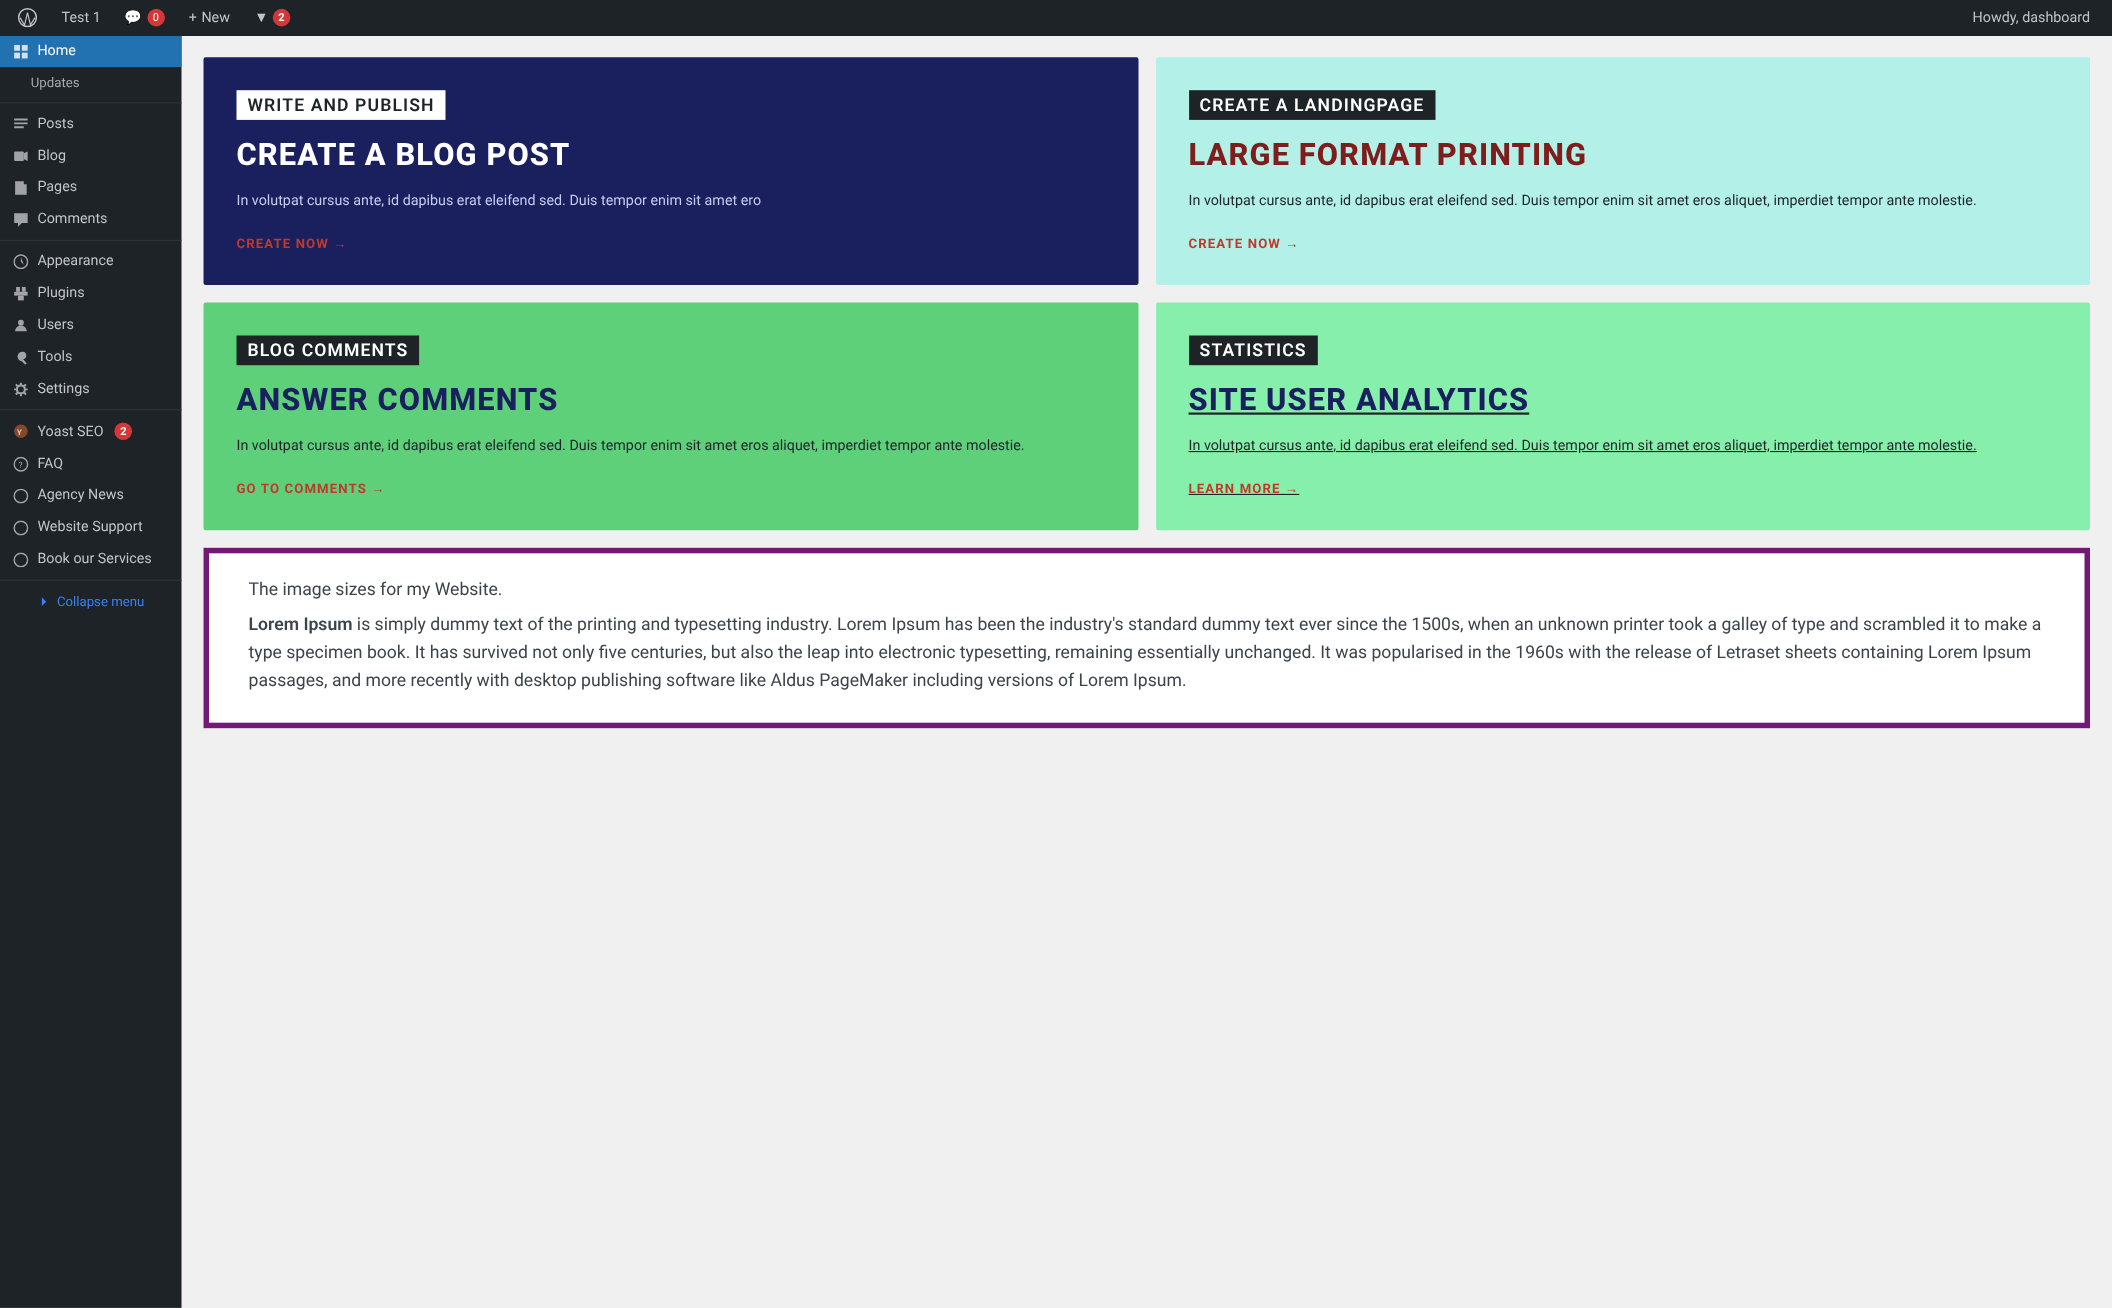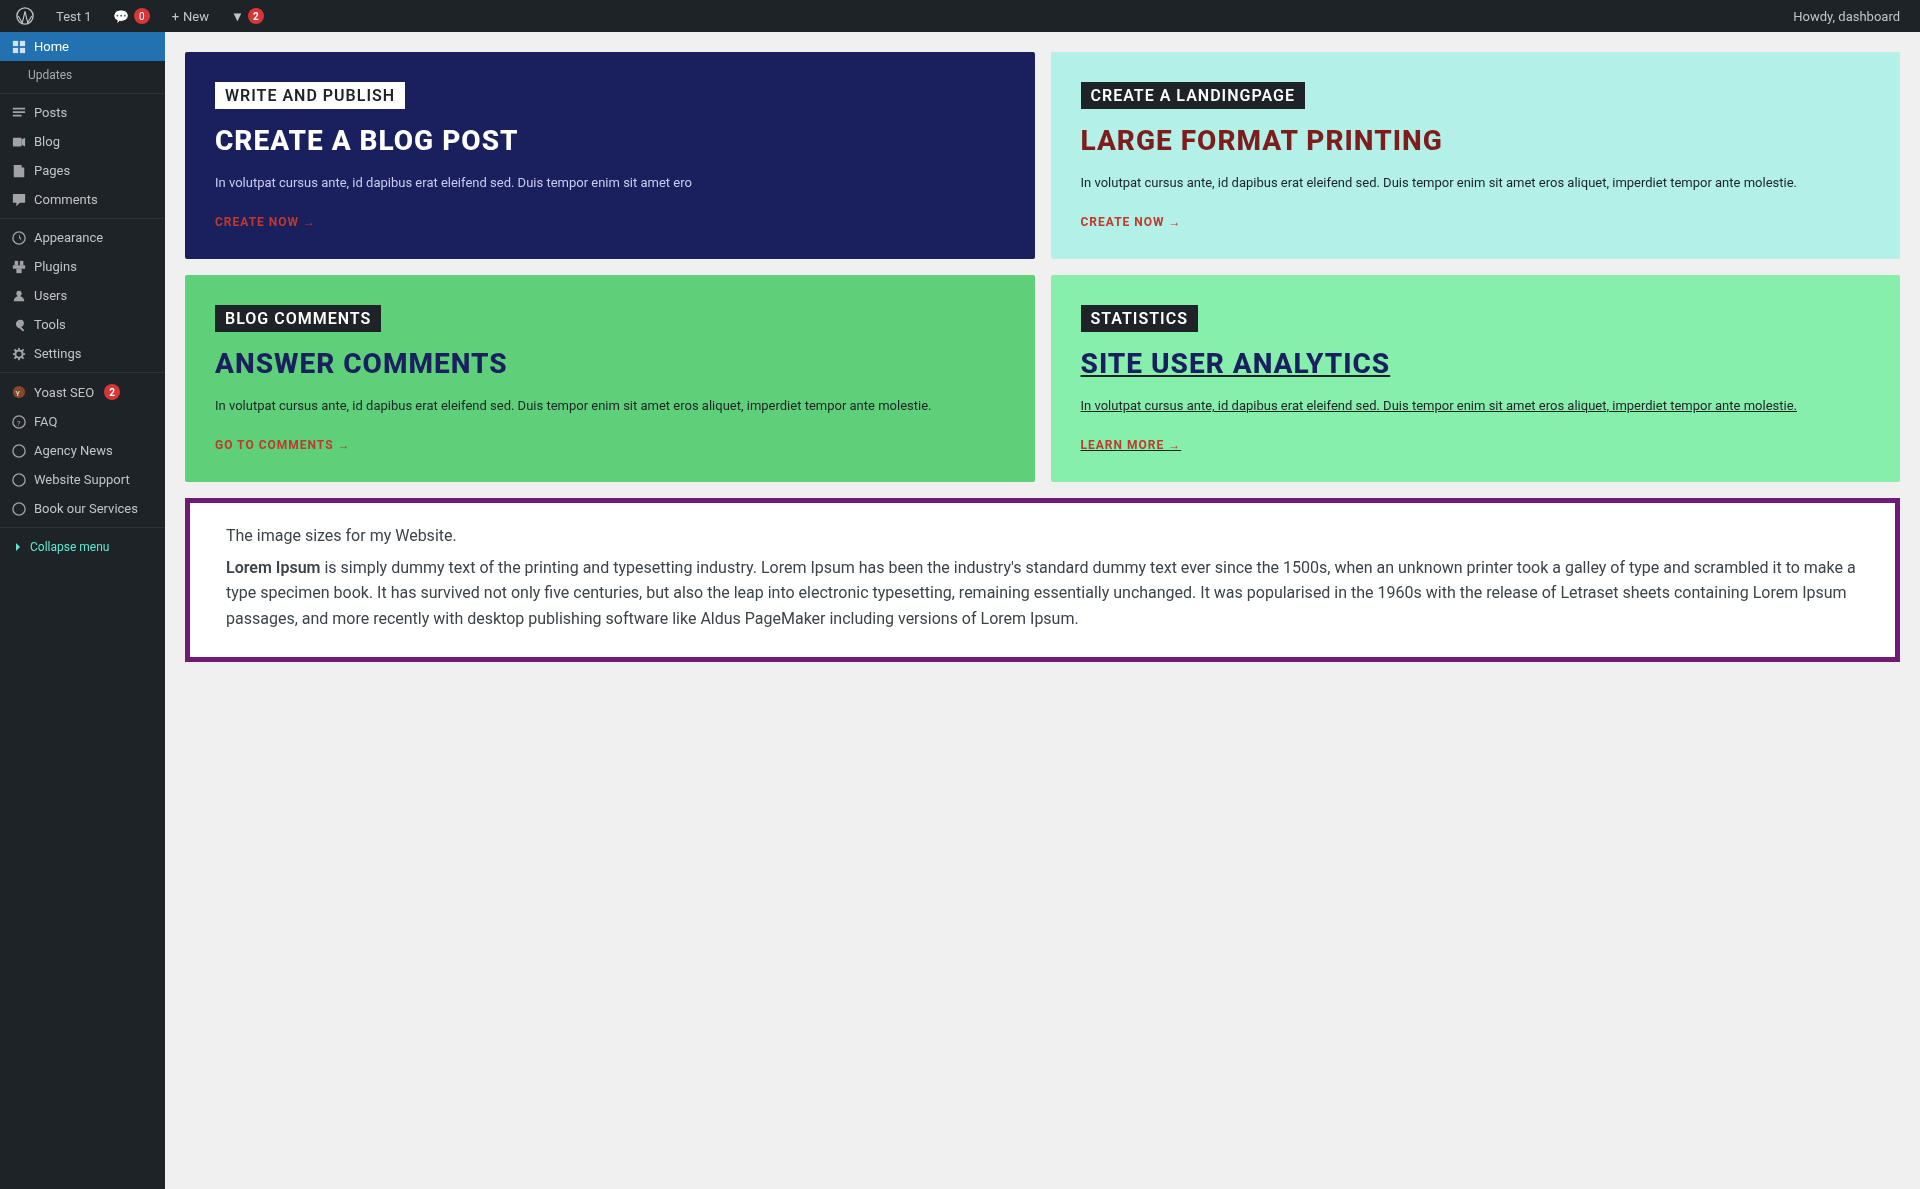--- a/index.html
+++ b/index.html
@@ -40,21 +40,21 @@
       padding: 7px 12px;
       color: #c3c4c7;
       cursor: pointer;
       font-size: 13px;
       white-space: nowrap;
     }
     .menu-item.active { background: #2271b1; color: #fff; }
     .menu-item .menu-icon { width: 14px; height: 14px; opacity: 0.8; flex-shrink: 0; }
     .menu-item .badge { background: #d63638; color: #fff; border-radius: 50%; width: 16px; height: 16px; display: inline-flex; align-items: center; justify-content: center; font-size: 10px; font-weight: bold; margin-left: 2px; }
     .menu-separator { border: none; border-top: 1px solid #2c3338; margin: 4px 0; }
-    .collapse-menu { color: #5eead4; padding: 8px 12px; cursor: pointer; font-size: 12px; display: flex; align-items: center; gap: 6px; }
+    .collapse-menu { color: #3b82f6; padding: 8px 12px; cursor: pointer; font-size: 12px; display: flex; align-items: center; gap: 6px; justify-content: center; }
 
     
     #wpcontent {
       flex: 1;
       padding: 20px 20px 20px 20px;
       overflow-x: hidden;
     }
 
     
     .dashboard-grid-top {

